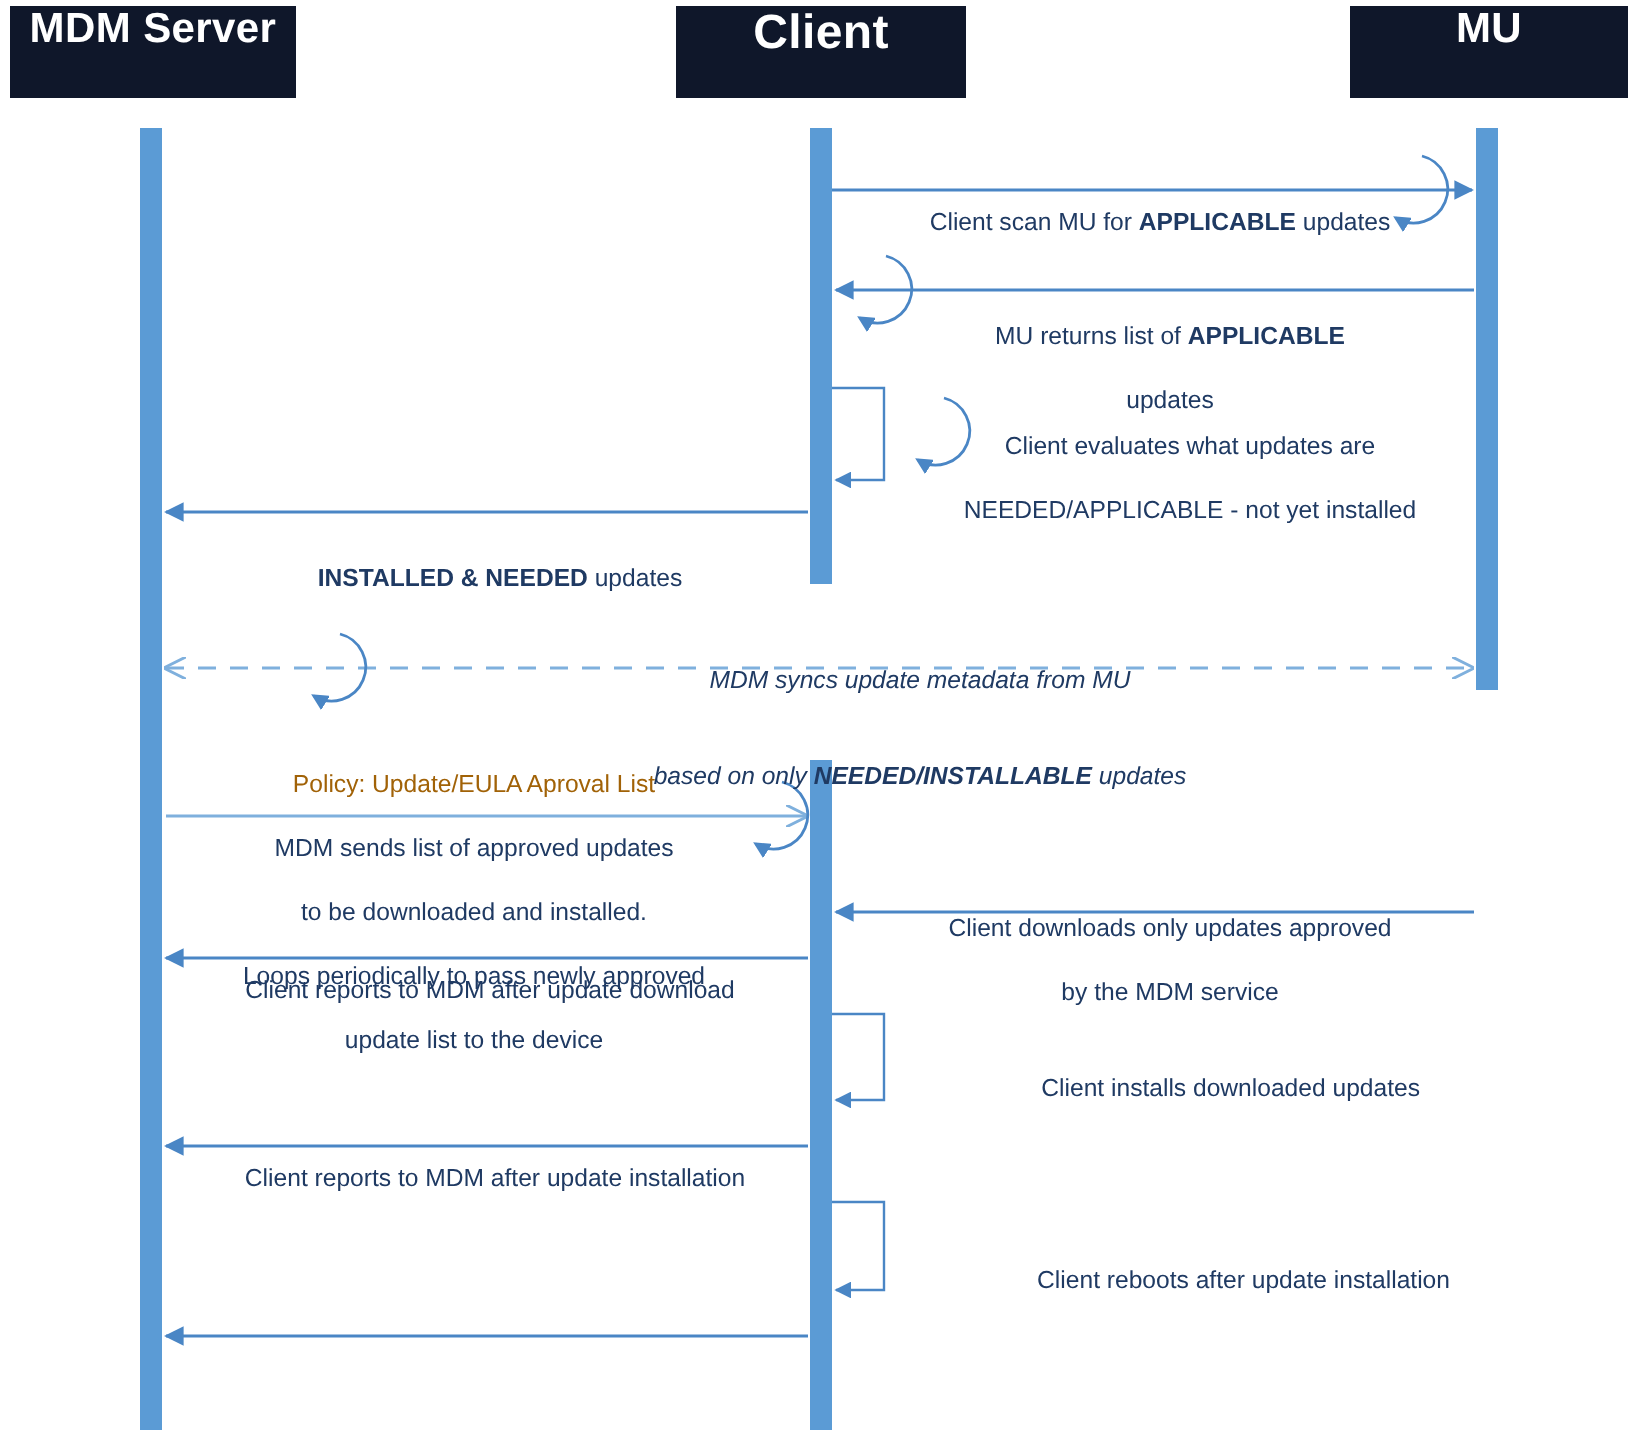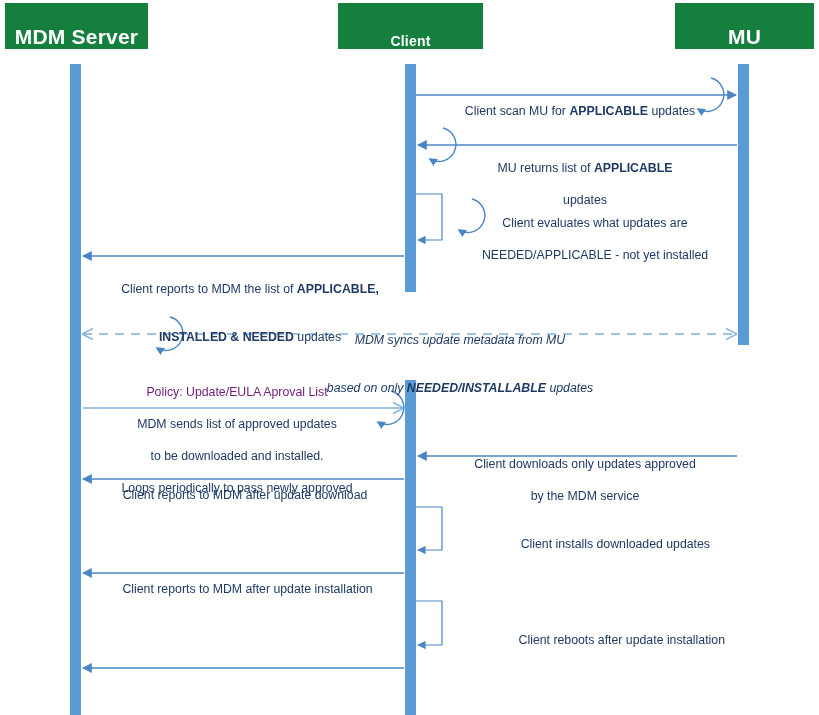--- a/index.html
+++ b/index.html
@@ -9,42 +9,42 @@
     font-family:"Liberation Sans","DejaVu Sans",sans-serif;
     color:#1f3a63;
     overflow:hidden;
   }
   #diagram{position:relative;width:819px;height:715px;}
   svg#canvas{position:absolute;left:0;top:0;width:819px;height:715px;}
 
   
   .actor-box{
     position:absolute;
-    background:#15803d;
-    display:flex;align-items:flex-end;justify-content:center;
+    background:#0f172a;
+    display:flex;align-items:flex-start;justify-content:center;
     color:#ffffff;
     font-weight:bold;
     letter-spacing:.2px;
   }
   .actor-label{color:#ffffff;font-weight:bold;}
   #actor-mdm{left:5px;top:3px;width:143px;height:46px;font-size:21px;}
-  #actor-client{left:338px;top:3px;width:145px;height:46px;font-size:14px;}
+  #actor-client{left:338px;top:3px;width:145px;height:46px;font-size:24px;}
   #actor-mu{left:675px;top:3px;width:139px;height:46px;font-size:21px;}
 
   
   .msg{
     position:absolute;
     font-size:12.3px;
     line-height:16px;
     color:#1f3a63;
     text-align:center;
     white-space:pre-line;
   }
   .msg b{font-weight:bold;}
-  .msg .policy{color:#701a75;font-weight:normal;}
+  .msg .policy{color:#a16207;font-weight:normal;}
 </style>
 </head>
 <body>
 
 <div id="diagram">
 
   <svg id="canvas" viewBox="0 0 819 715" xmlns="http://www.w3.org/2000/svg">
 
     <defs>
       <marker id="ah-l" viewBox="0 0 10 10" refX="9" refY="5" markerWidth="7" markerHeight="7" orient="auto-start-reverse">
@@ -120,39 +120,37 @@
     <div>updates</div>
   </div>
 
   <div class="msg" style="left:470px;top:199px;width:250px;">
     <div>Client evaluates what updates are</div>
     <div>NEEDED/APPLICABLE - not yet installed</div>
   </div>
 
   <div class="msg" style="left:95px;top:249px;width:310px;">
     <div>
-      <span>Client reports to MDM the list of </span><b>APPLICABLE,</b>
-    </div>
-    <div>
       <b>INSTALLED &amp; NEEDED</b><span> updates</span>
     </div>
   </div>
 
   <div class="msg" style="left:290px;top:316px;width:340px;font-style:italic;">
     <div>MDM syncs update metadata from MU</div>
     <div>
       <span>based on only </span><b>NEEDED/INSTALLABLE</b><span> updates</span>
     </div>
   </div>
 
   <div class="msg" style="left:92px;top:368px;width:290px;">
     <div class="policy">Policy: Update/EULA Aproval List</div>
     <div>MDM sends list of approved updates</div>
     <div>to be downloaded and installed.</div>
     <div>Loops periodically to pass newly approved</div>
+    <div>update list to the device</div>
   </div>
 
   <div class="msg" style="left:460px;top:440px;width:250px;">
     <div>Client downloads only updates approved</div>
     <div>by the MDM service</div>
   </div>
 
   <div class="msg" style="left:110px;top:471px;width:270px;">
     <span>Client reports to MDM after update download</span>
   </div>

